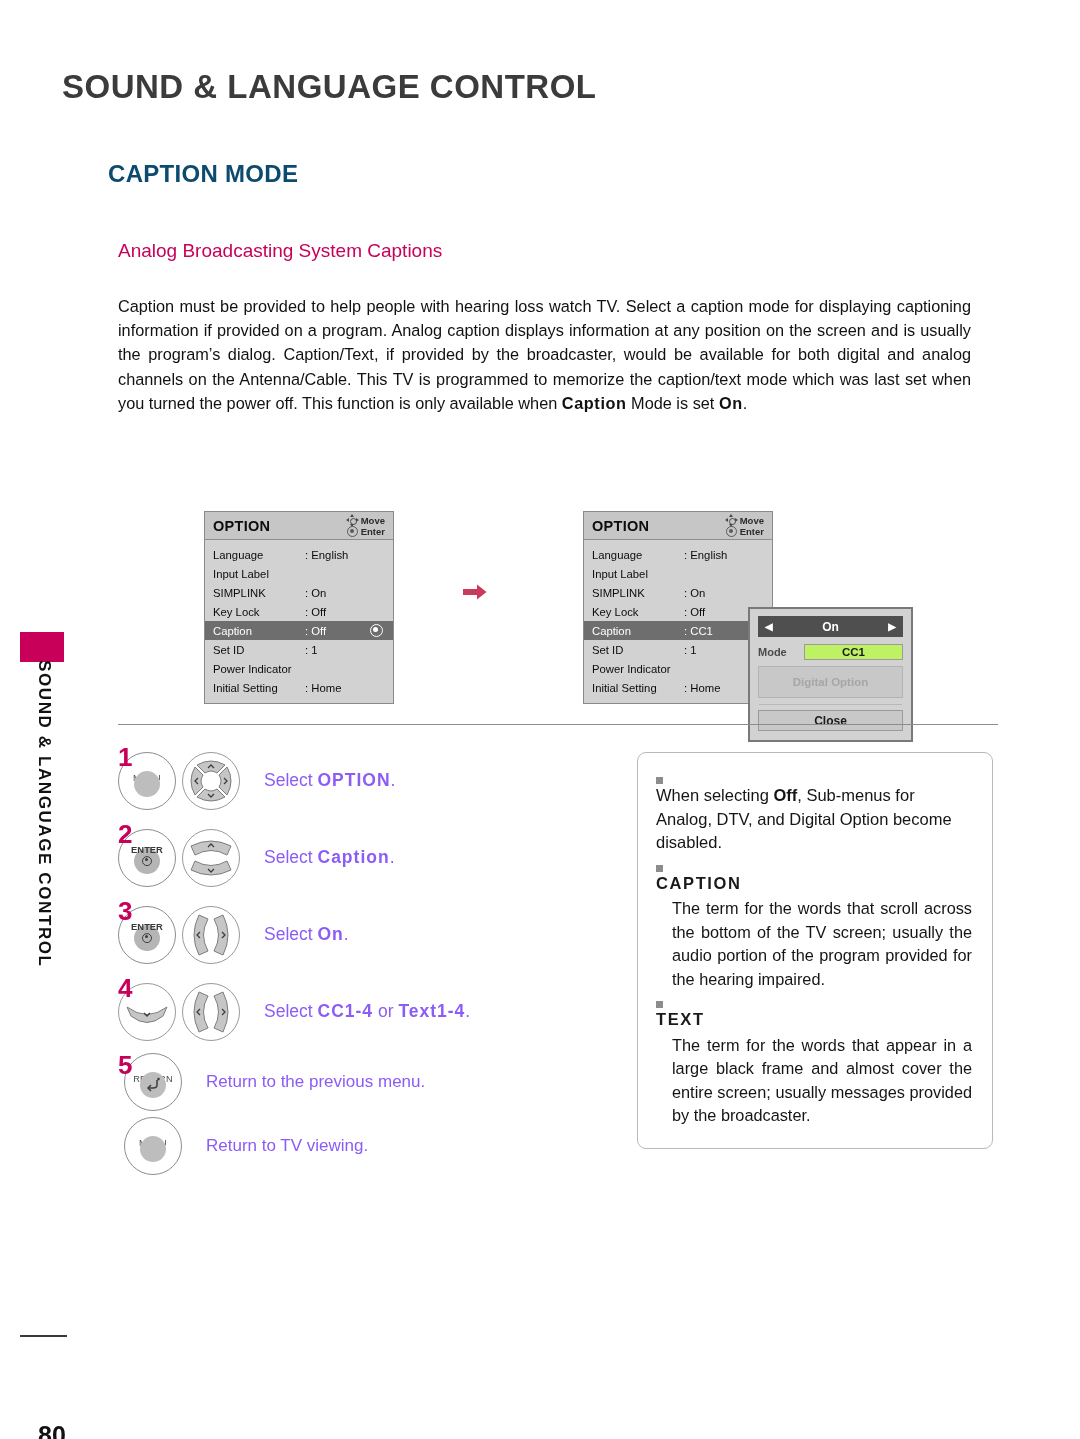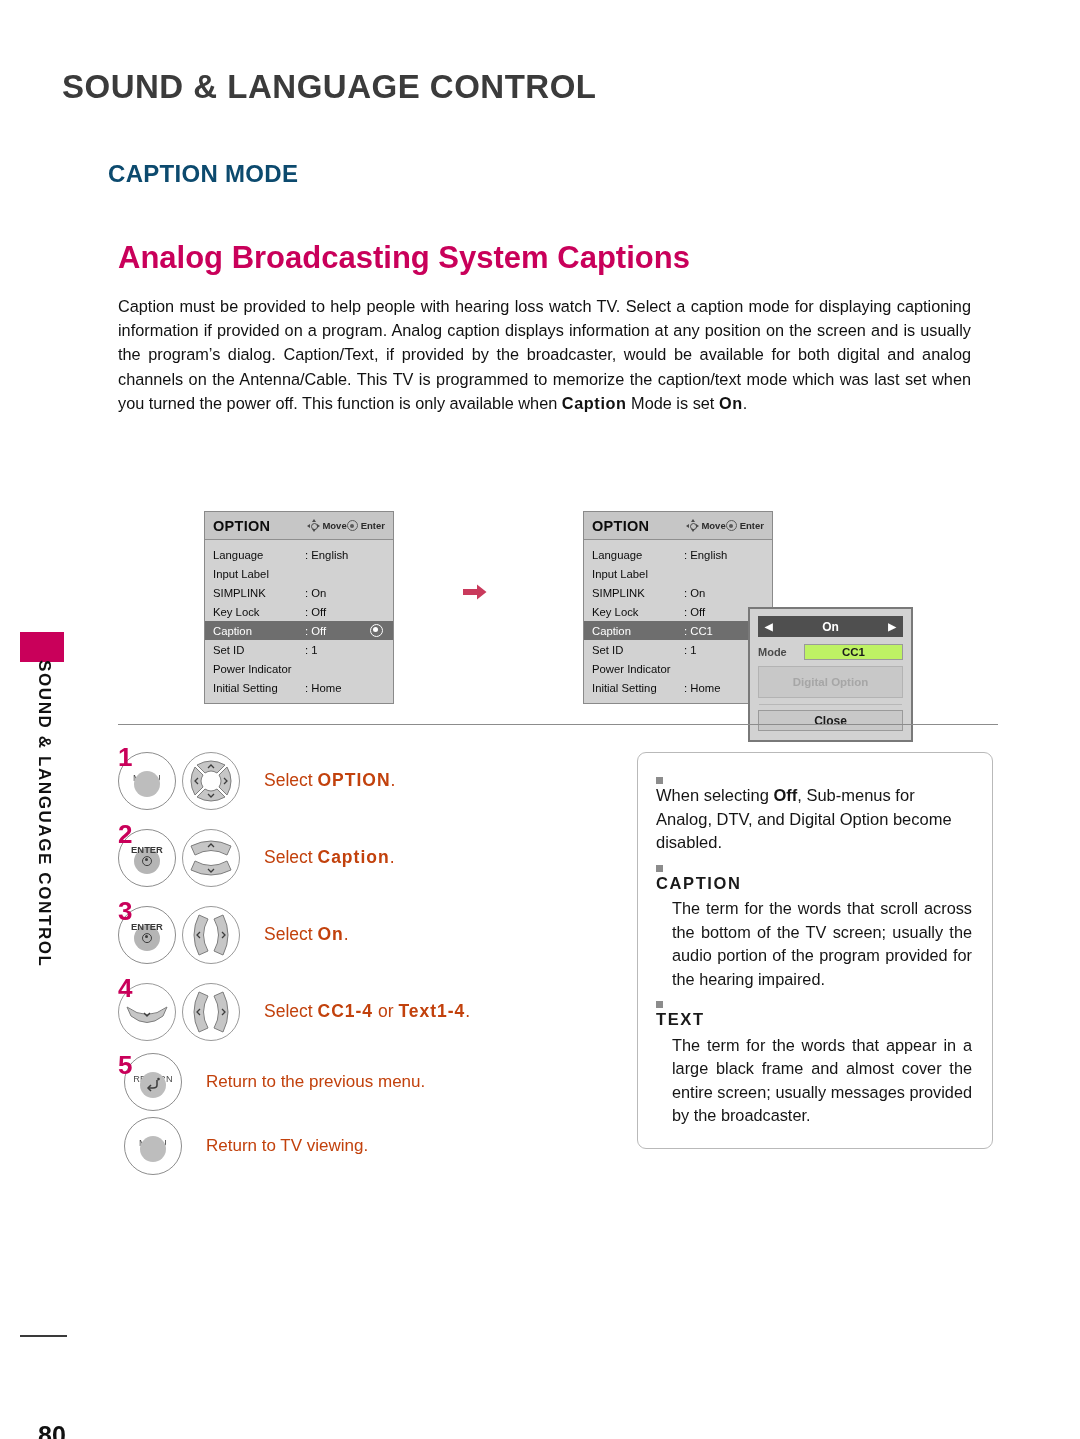--- a/index.html
+++ b/index.html
@@ -34,22 +34,22 @@
     font-size: 24px;
     font-weight: 700;
     letter-spacing: 0.3px;
     color: #0c4a6e;
     white-space: nowrap;
   }
   .subsection-title {
     position: absolute;
     left: 118px;
     top: 240px;
-    font-size: 31px;
-    font-weight: 700;
+    font-size: 19px;
+    font-weight: 400;
     color: #c9005a;
     white-space: nowrap;
   }
 
   
   .intro {
     position: absolute;
     left: 118px;
     top: 294px;
     width: 853px;
@@ -108,20 +108,21 @@
     letter-spacing: 0.3px;
     flex: 0 0 auto;
   }
   .osd-head .hint {
     margin-left: auto;
     display: flex;
     align-items: center;
     font-size: 9.5px;
     font-weight: 600;
     color: #2b2b2b;
+    flex-direction: column;
   }
   .hint-grp { display: flex; align-items: center; gap: 3px; }
   .ico-move {
     width: 11px; height: 11px;
     position: relative;
     display: inline-block;
   }
   .ico-move::before {
     content: "";
     position: absolute; left: 3px; top: 3px;
@@ -353,21 +354,21 @@
     border-radius: 50%;
     border: 1.4px solid #9a9a9a;
     position: relative;
     flex: 0 0 auto;
     margin-left: 6px;
     background: #fff;
   }
   .step-text {
     margin-left: 24px;
     font-size: 17.5px;
-    color: #c2410c;
+    color: #8b5cf6;
     white-space: nowrap;
   }
   .step-text b { font-weight: 700; letter-spacing: 1px; }
   .step.plain { height: 64px; }
   .step.plain .step-text { font-size: 17px; }
 
   
   .notebox {
     position: absolute;
     left: 637px;

